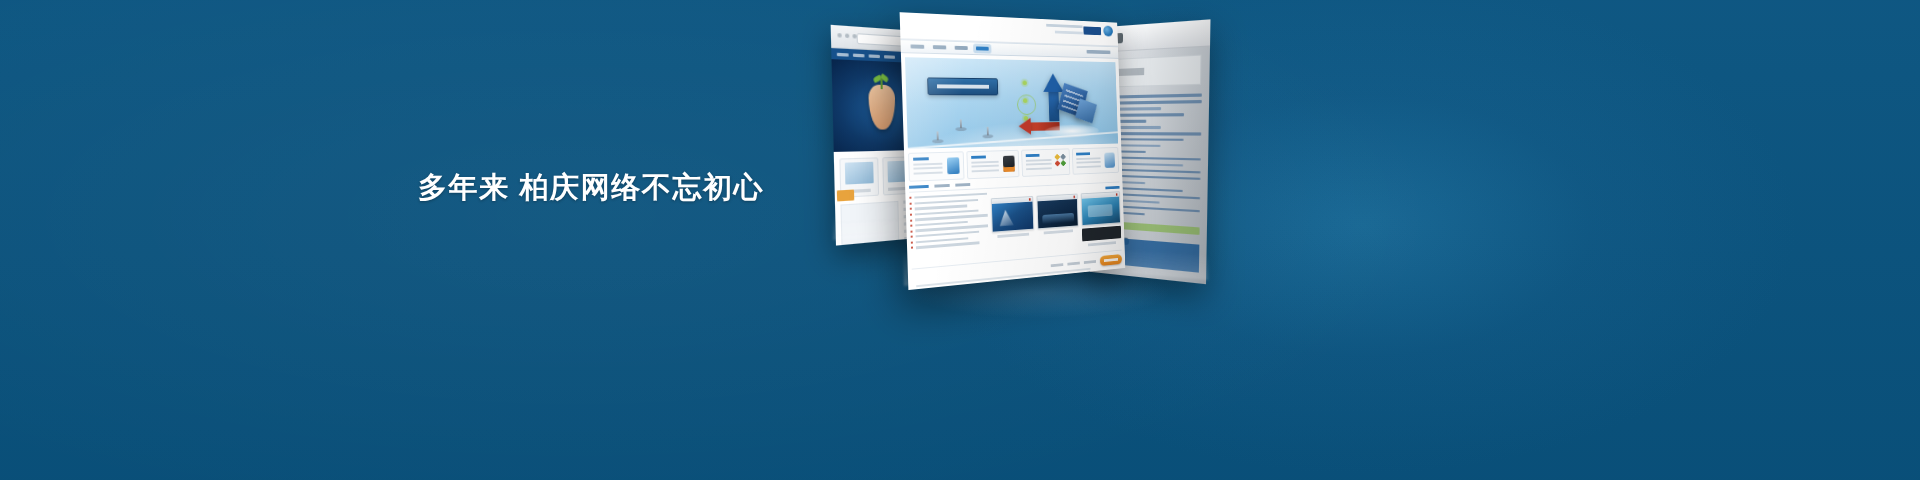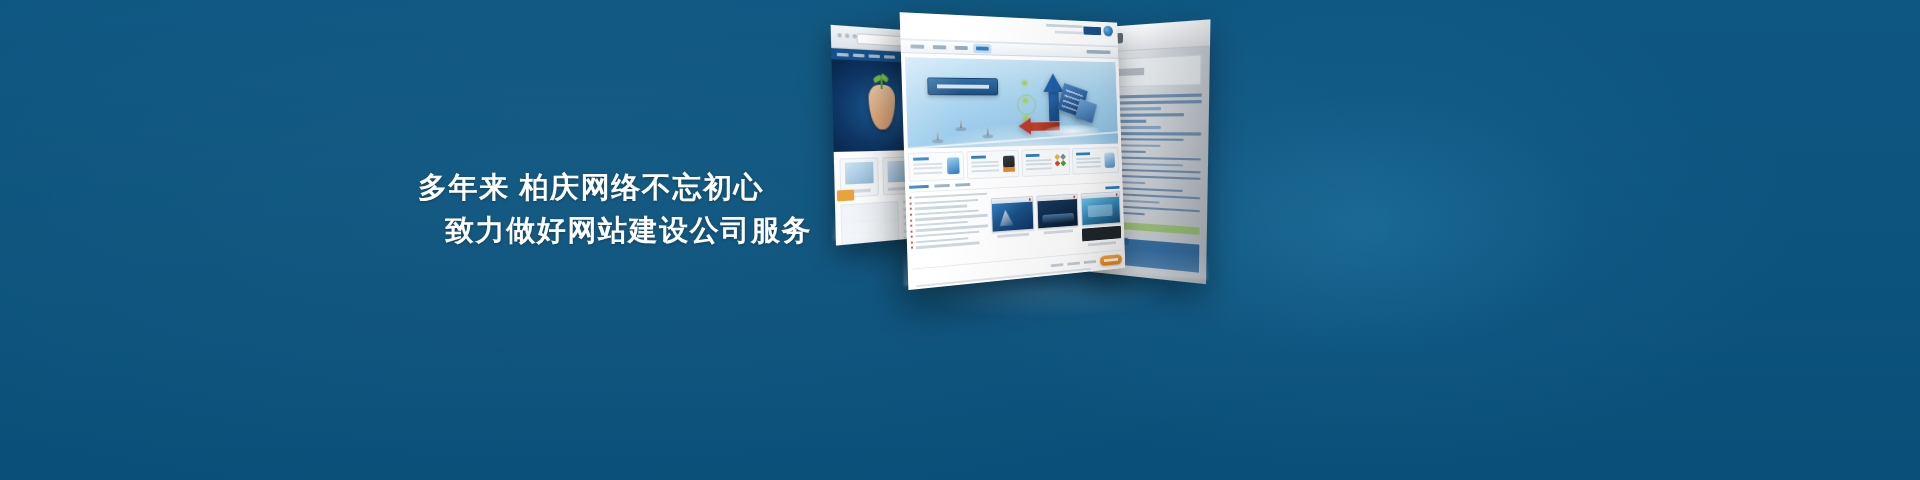--- a/index.html
+++ b/index.html
@@ -303,21 +303,20 @@
 <body>
 
 <div class="stage">
 
   <div class="bg-base"></div>
   <div class="bg-glow"></div>
   <div class="bg-vignette"></div>
 
   <div class="copy">
     <div class="line line1">多年来 柏庆网络不忘初心</div>
-    <div class="line line2">致力做好网站建设公司服务</div>
   </div>
 
   <div class="montage">
     <div class="floor-glow"></div>
     <div class="persp">
 
       <div class="panel panel-left">
         <div class="pl-topbar">
           <span class="tb-dots">
               <i></i>

